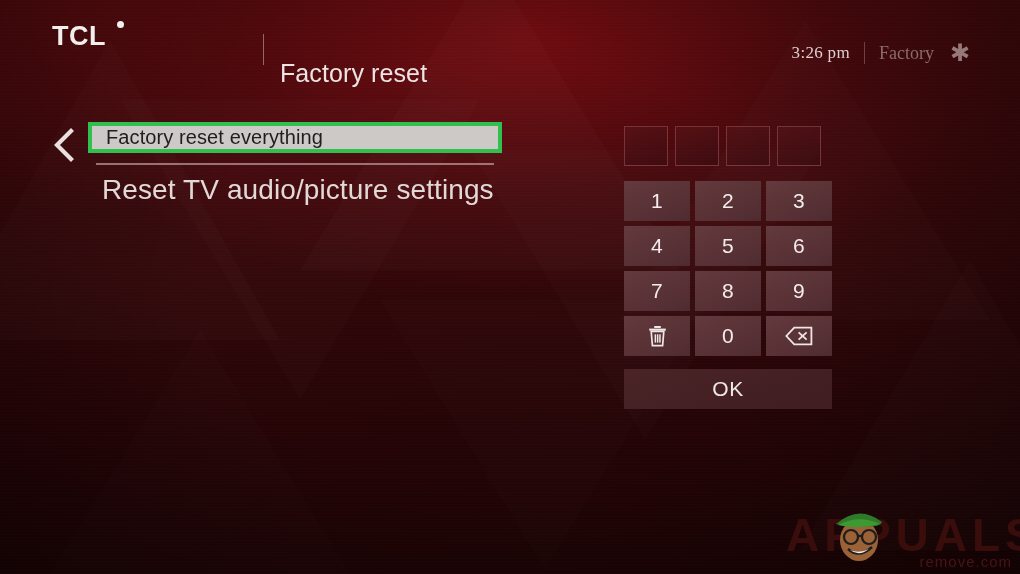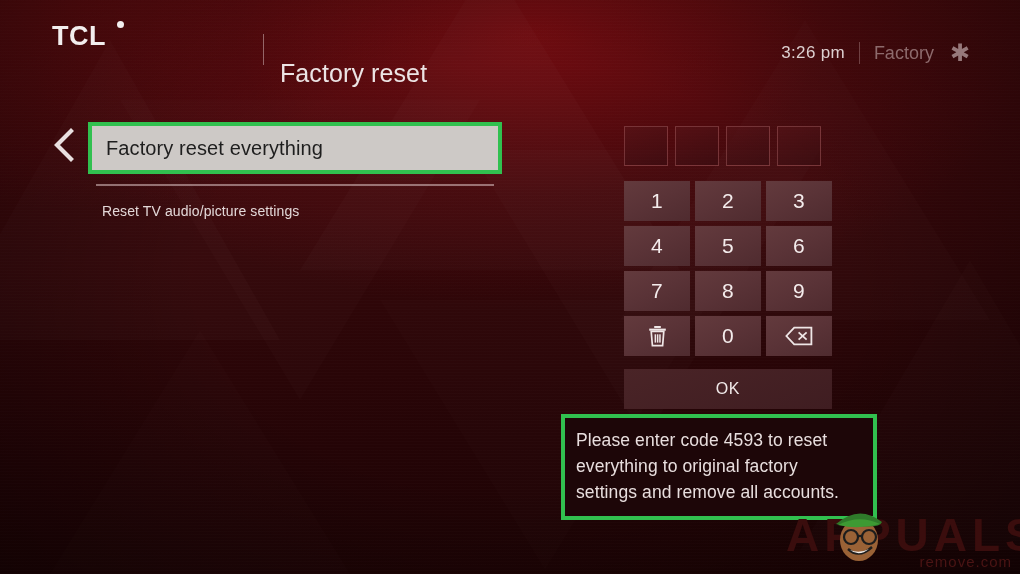--- a/index.html
+++ b/index.html
@@ -82,20 +82,21 @@
     font-weight: normal;
     letter-spacing: 0.1px;
     margin-top: 24px;
   }
   .hdr-right {
     position: absolute;
     right: 50px; top: 42px;
     display: flex;
     align-items: center;
     gap: 14px;
+    font-family: Liberation Serif, serif;
   }
   .clock {
     color: #ddd0d0;
     font-size: 17px;
     letter-spacing: 0.3px;
   }
   .hdr-sep {
     width: 1px; height: 22px;
     background: rgba(200,170,170,0.35);
   }
@@ -118,21 +119,21 @@
     width: 24px; height: 34px;
   }
   .menu {
     position: absolute;
     left: 88px; top: 122px;
     width: 414px;
   }
   .menu-item-sel {
     position: relative;
     box-sizing: border-box;
-    width: 414px; height: 52px;
+    width: 414px; height: 31px;
     background: #cdc9c6;
     border: 4px solid #31c04f;
     display: flex;
     align-items: center;
   }
   .menu-item-sel .label {
     color: #1e1e1e;
     font-size: 20px;
     padding-left: 14px;
     letter-spacing: 0.1px;
@@ -143,21 +144,21 @@
     margin: 10px 0 0 8px;
   }
   .menu-item {
     height: 42px;
     display: flex;
     align-items: center;
     padding-left: 14px;
   }
   .menu-item .label {
     color: #e3d8d8;
-    font-size: 14px;
+    font-size: 28px;
     letter-spacing: 0.1px;
     margin-top: 8px;
   }
 
   
   .keypad-wrap {
     position: absolute;
     left: 624px; top: 126px;
     width: 212px;
   }
@@ -188,21 +189,21 @@
     letter-spacing: 0.3px;
   }
   .okbtn {
     margin-top: 13px;
     width: 208px; height: 40px;
     background: linear-gradient(160deg, #4a2427 0%, #3f1d21 100%);
     display: flex;
     align-items: center;
     justify-content: center;
     color: #f0e8e8;
-    font-size: 16px;
+    font-size: 21px;
     letter-spacing: 0.6px;
   }
 
   
   .msgbox {
     position: absolute;
     left: 561px; top: 414px;
     width: 316px;
     box-sizing: border-box;
     border: 4px solid #31c04f;
@@ -326,23 +327,20 @@
           <path d="M9.2 1.6 L26.4 1.6 L26.4 18.4 L9.2 18.4 L1.4 10 Z" fill="none" stroke="#efe6e6" stroke-width="1.8" stroke-linejoin="miter"></path>
           <line x1="13.6" y1="6.4" x2="21.6" y2="13.6" stroke="#efe6e6" stroke-width="1.8"></line>
           <line x1="21.6" y1="6.4" x2="13.6" y2="13.6" stroke="#efe6e6" stroke-width="1.8"></line>
         </svg>
       </div>
     </div>
 
     <div class="okbtn">OK</div>
   </div>
 
-  <div class="msgbox">
-    <div class="txt">Please enter code 4593 to reset everything to original factory settings and remove all accounts.</div>
-  </div>
 
   <div class="wm">
     <div class="wm-text">APPUALS</div>
     <svg class="wm-face" width="62" height="62" viewBox="0 0 62 62">
       <ellipse cx="31" cy="38" rx="19" ry="21" fill="#9a6236"></ellipse>
       <path d="M8 22 Q31 2 54 20 Q52 26 31 24 Q14 24 8 22 Z" fill="#2f7a2a"></path>
       <path d="M10 23 Q31 12 52 22 Q31 28 10 23 Z" fill="#3d9a33"></path>
       <circle cx="23" cy="35" r="7" fill="none" stroke="#1d1d1d" stroke-width="2.2"></circle>
       <circle cx="41" cy="35" r="7" fill="none" stroke="#1d1d1d" stroke-width="2.2"></circle>
       <line x1="30" y1="34" x2="34" y2="34" stroke="#1d1d1d" stroke-width="2.2"></line>

